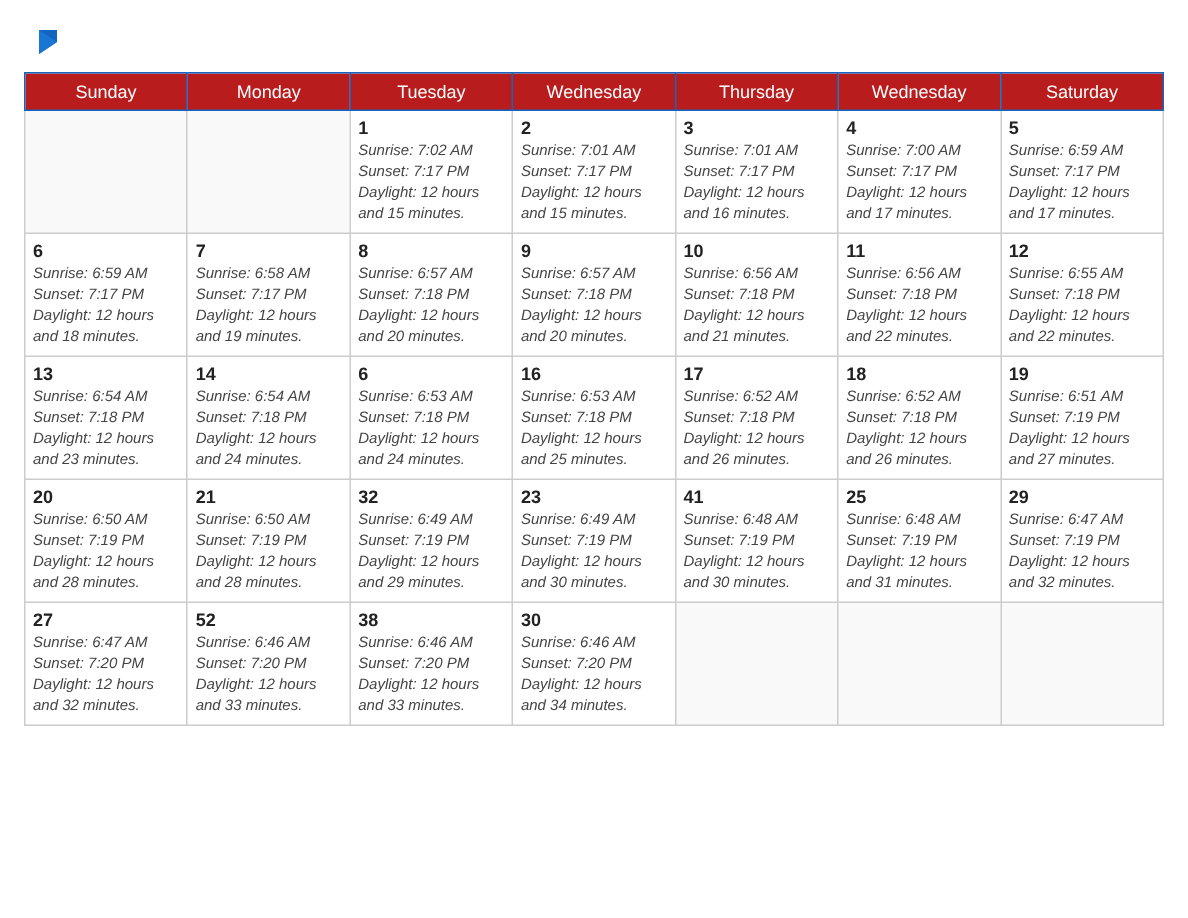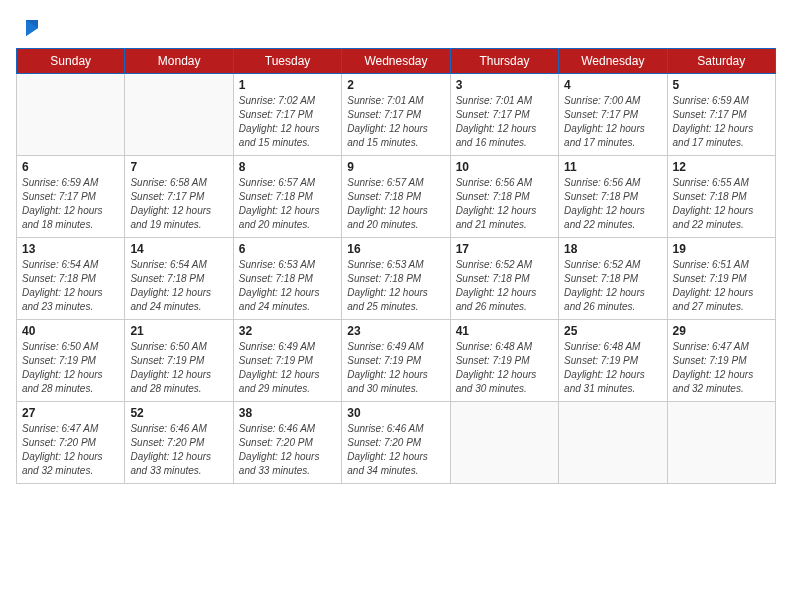--- a/index.html
+++ b/index.html
@@ -214,21 +214,21 @@
             <div class="day-num">18</div>
             <div class="day-info">Sunrise: 6:52 AM<br>Sunset: 7:18 PM<br>Daylight: 12 hours and 26 minutes.</div>
           </td>
           <td>
             <div class="day-num">19</div>
             <div class="day-info">Sunrise: 6:51 AM<br>Sunset: 7:19 PM<br>Daylight: 12 hours and 27 minutes.</div>
           </td>
         </tr>
         <tr>
           <td>
-            <div class="day-num">40</div>
+            <div class="day-num">20</div>
             <div class="day-info">Sunrise: 6:50 AM<br>Sunset: 7:19 PM<br>Daylight: 12 hours and 28 minutes.</div>
           </td>
           <td>
             <div class="day-num">21</div>
             <div class="day-info">Sunrise: 6:50 AM<br>Sunset: 7:19 PM<br>Daylight: 12 hours and 28 minutes.</div>
           </td>
           <td>
             <div class="day-num">32</div>
             <div class="day-info">Sunrise: 6:49 AM<br>Sunset: 7:19 PM<br>Daylight: 12 hours and 29 minutes.</div>
           </td>

